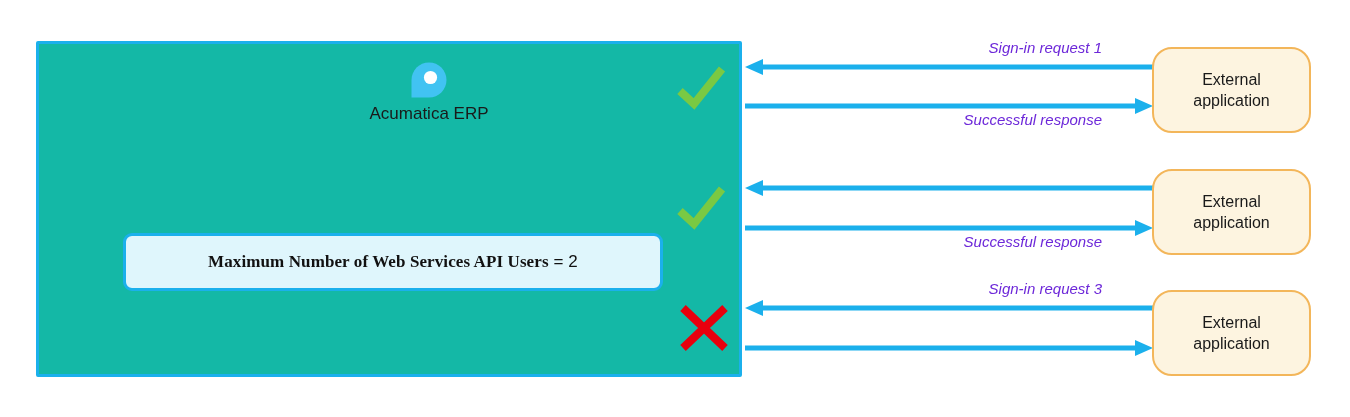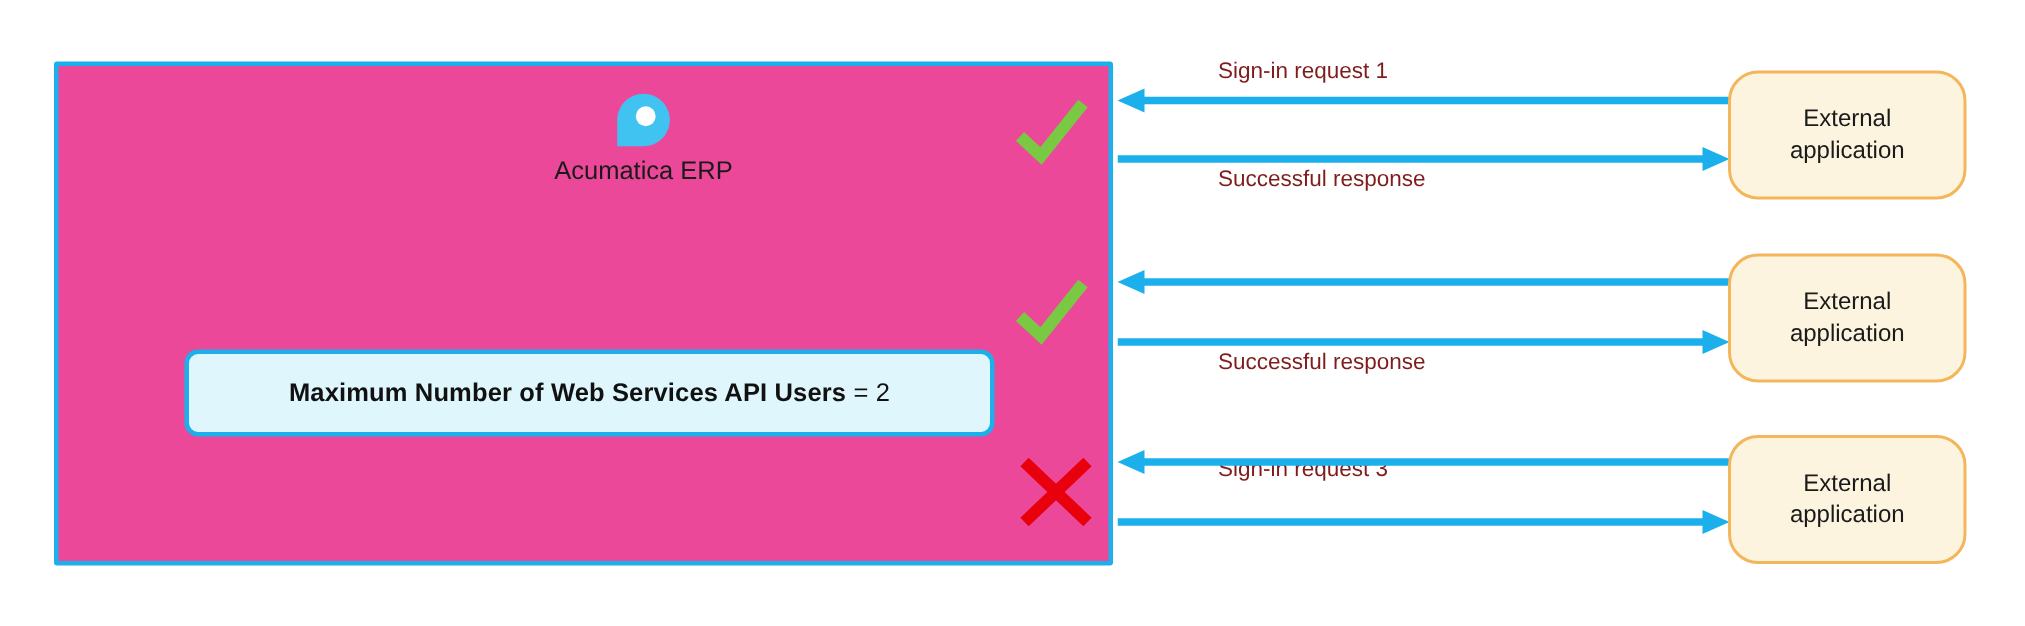--- a/index.html
+++ b/index.html
@@ -21,21 +21,21 @@
 
   
   .erp-container {
     position: absolute;
     left: 36px;
     top: 41px;
     width: 706px;
     height: 336px;
     border: 3px solid #1BB0EC;
     border-radius: 2px;
-    background: #ec4899;
+    background: #14b8a6;
   }
 
   
   .erp-brand {
     position: absolute;
     left: 300px;
     top: 18px;
     width: 180px;
     text-align: center;
   }
@@ -65,21 +65,21 @@
     display: flex;
     align-items: center;
     justify-content: center;
   }
   .setting-text {
     font-size: 17px;
     color: #111111;
     white-space: nowrap;
     letter-spacing: 0.1px;
   }
-  .setting-text .lbl { font-weight: bold; }
+  .setting-text .lbl { font-weight: bold; font-family: Liberation Serif, serif; }
   .setting-text .val { font-weight: normal; }
 
   
   .status-mark {
     position: absolute;
     width: 58px;
     height: 58px;
     line-height: 58px;
     text-align: center;
     font-weight: bold;
@@ -109,24 +109,25 @@
   
   .arrow-wrap {
     position: absolute;
     height: 20px;
   }
   .arrow-wrap svg { display: block; }
 
   .arrow-label {
     position: absolute;
     font-size: 15px;
-    color: #7f1d1d;
+    color: #6d28d9;
     white-space: nowrap;
-    text-align: left;
+    text-align: right;
     line-height: 18px;
+    font-style: italic;
   }
 </style>
 </head>
 <body>
 
 <div id="canvas">
 
   <div class="erp-container">
 
     <div class="erp-brand">
@@ -200,21 +201,21 @@
     </svg>
   </div>
 
   <div class="arrow-label" style="left:812px; top:233px; width:290px;">Successful response</div>
 
   <div class="ext-box" style="left:1152px; top:169px;">
     <div class="ext-label">External
 application</div>
   </div>
 
-  <div class="arrow-label" style="left:812px; top:280px; width:290px;margin-top:24px;">Sign-in request 3</div>
+  <div class="arrow-label" style="left:812px; top:280px; width:290px;">Sign-in request 3</div>
 
   <div class="arrow-wrap" style="left:745px; top:298px; width:408px;">
     <svg width="408" height="20" viewBox="0 0 408 20" aria-hidden="true">
       <line x1="16" y1="10" x2="408" y2="10" stroke="#1BB0EC" stroke-width="5"></line>
       <polygon points="0,10 18,2 18,18" fill="#1BB0EC"></polygon>
     </svg>
   </div>
 
   <div class="arrow-wrap" style="left:745px; top:338px; width:408px;">
     <svg width="408" height="20" viewBox="0 0 408 20" aria-hidden="true">

